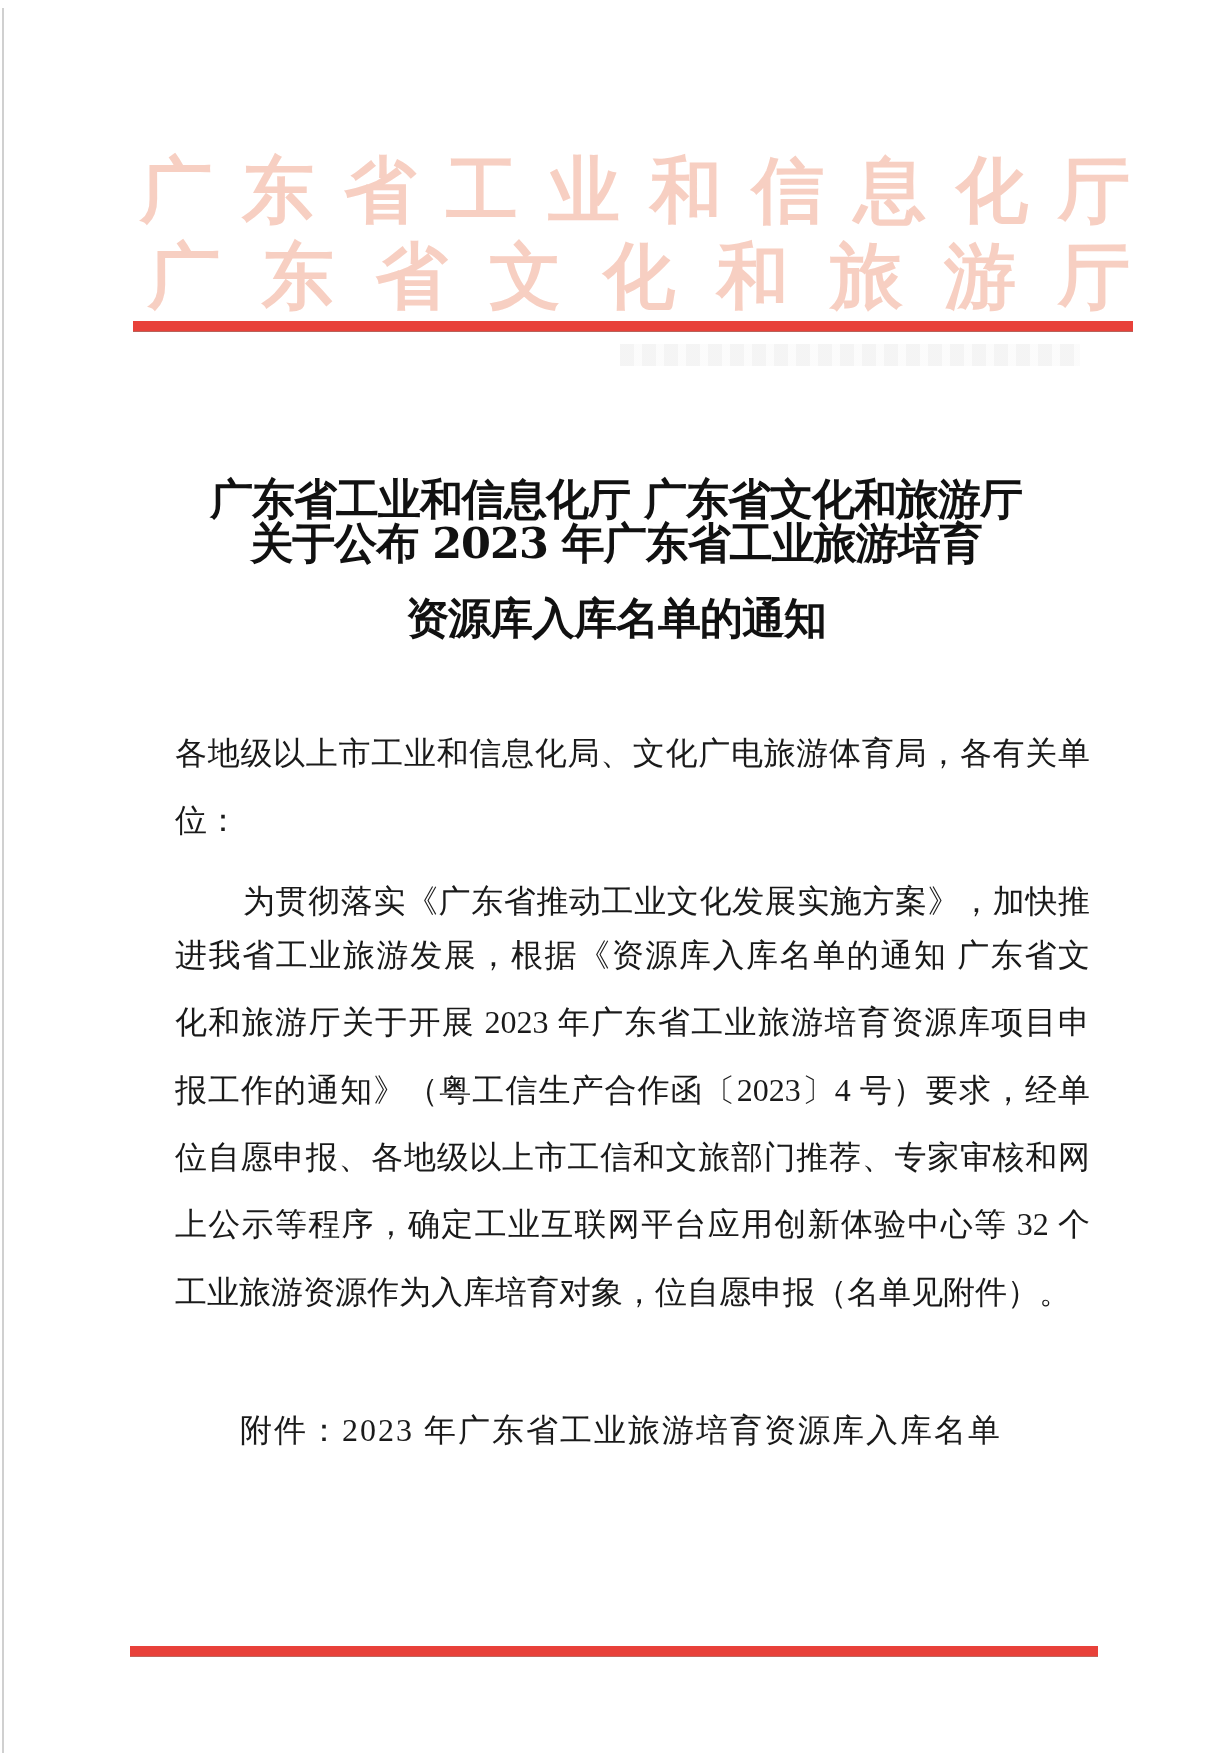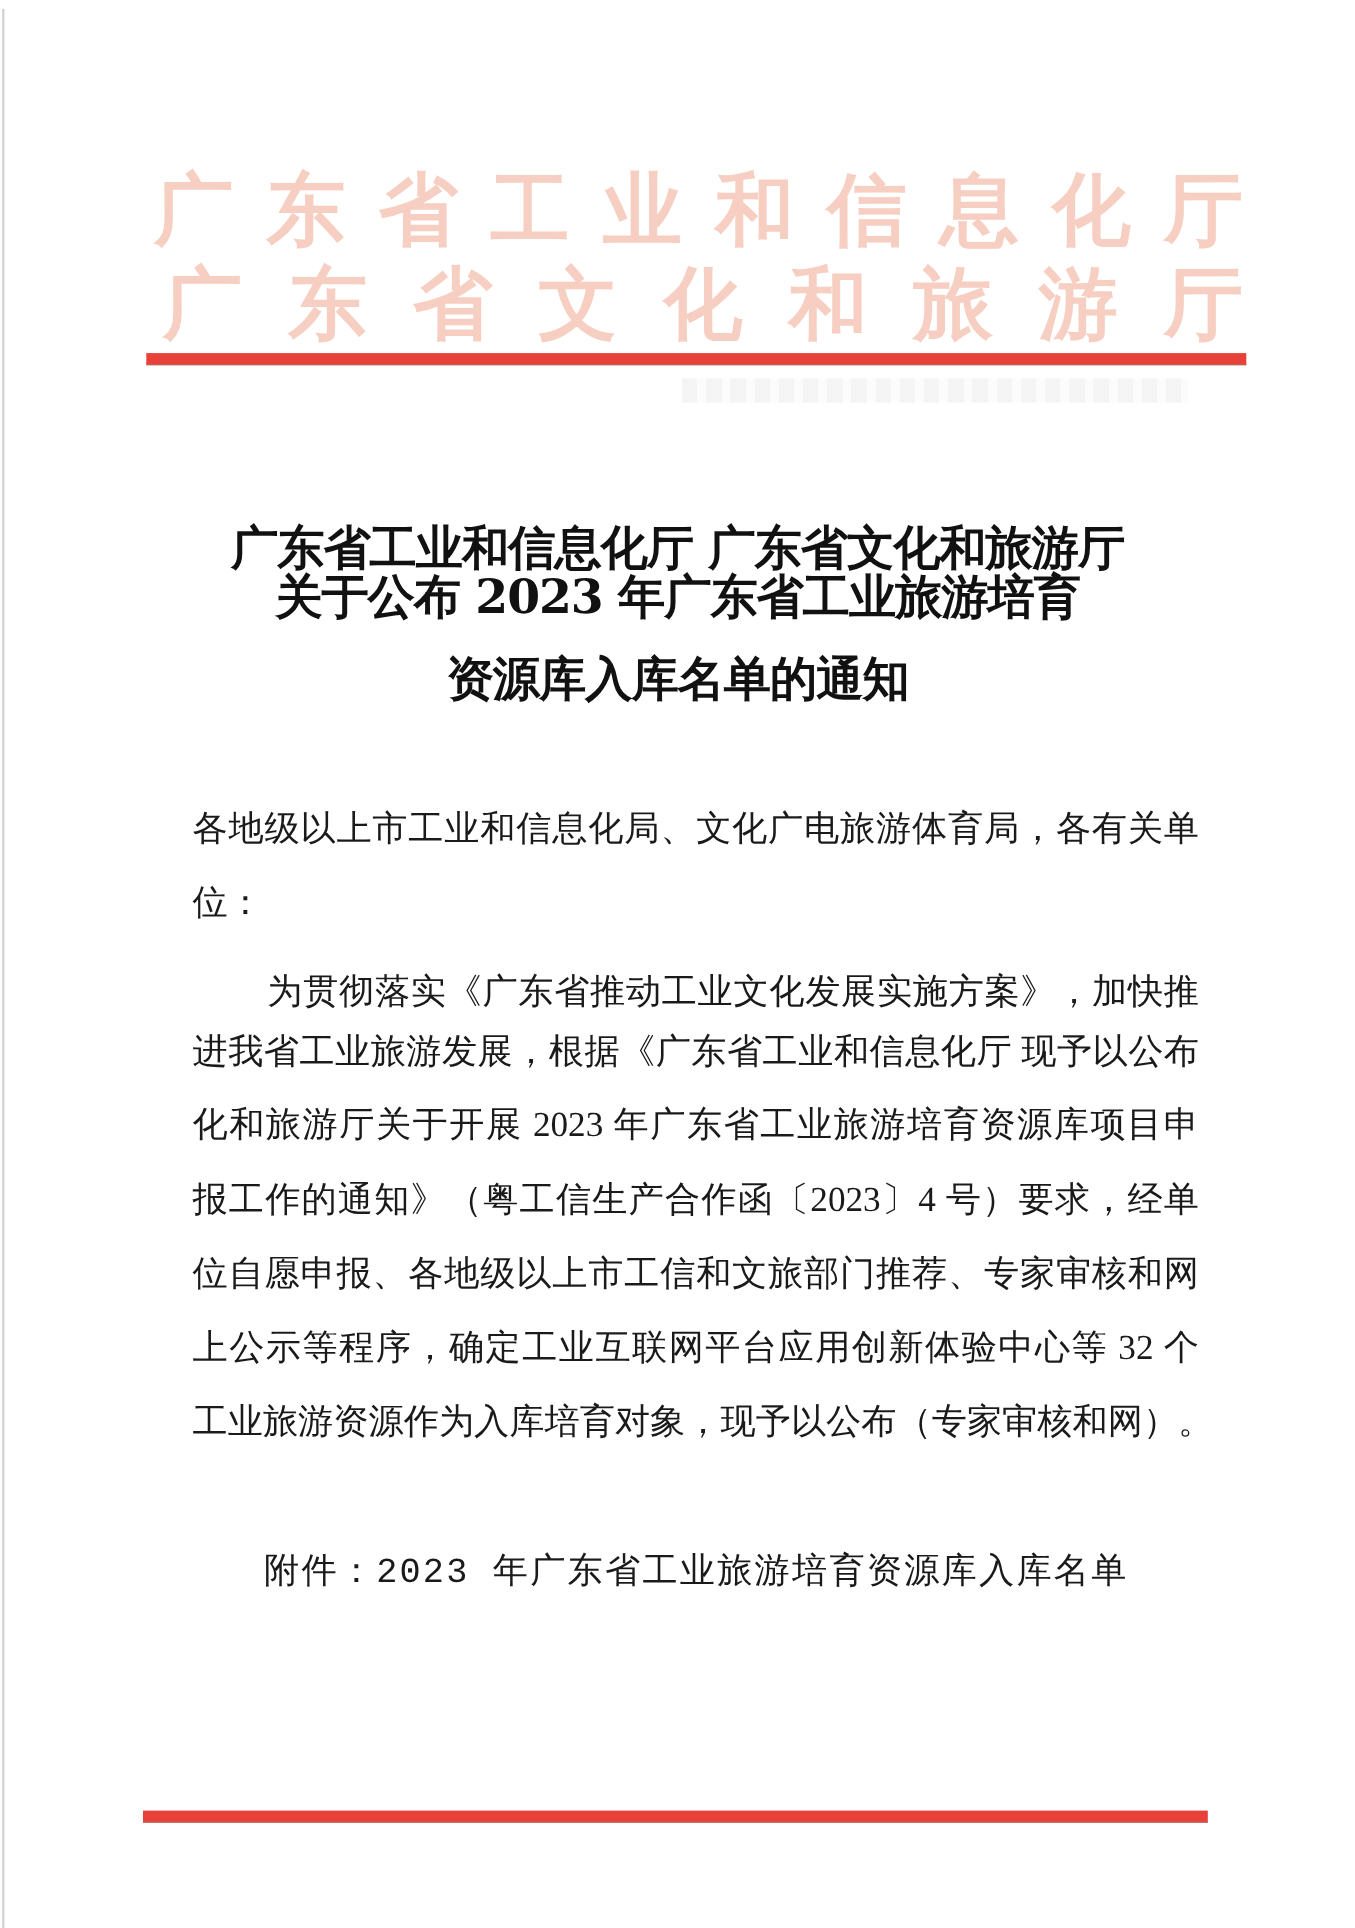--- a/index.html
+++ b/index.html
@@ -21,21 +21,21 @@
            font-size: 43px; line-height: 50px; color: #111; letter-spacing: -1px; }
   .t1 { top: 474px; }
   .t2 { top: 518px; }
   .t3 { top: 593px; }
   .body-line { position: absolute; left: 175px; width: 915px; font-size: 32px; line-height: 40px;
                font-family: Liberation Serif, serif; color: #1a1a1a;
                white-space: nowrap; text-align: justify; text-align-last: justify; }
   .body-line.last { text-align-last: left; }
   .indent { padding-left: 68px; width: 847px; }
   .attach { position: absolute; left: 240px; top: 1410px; font-size: 32px; line-height: 40px;
-            font-family: Liberation Mono, monospace; color: #1a1a1a; letter-spacing: 2px; }
+            font-family: Liberation Serif, serif; color: #1a1a1a; letter-spacing: 2px; }
   .rule-bottom { position: absolute; left: 130px; top: 1646px; width: 968px; height: 10px;
                  background: #e8413a; border-bottom: 1px solid #c0655c; }
 </style>
 </head>
 <body>
 
 <div class="scan-edge"></div>
 
 <div class="masthead mast-1">
   <span>广</span>
@@ -65,22 +65,22 @@
 <div class="docnum"></div>
 
 <div class="title t1">广东省工业和信息化厅 广东省文化和旅游厅</div>
 <div class="title t2">关于公布 2023 年广东省工业旅游培育</div>
 <div class="title t3">资源库入库名单的通知</div>
 
 <div class="body-line" style="top:733px;">各地级以上市工业和信息化局、文化广电旅游体育局，各有关单</div>
 <div class="body-line last" style="top:800px;">位：</div>
 
 <div class="body-line indent" style="top:881px;">为贯彻落实《广东省推动工业文化发展实施方案》，加快推</div>
-<div class="body-line" style="top:935px;">进我省工业旅游发展，根据《广东省工业和信息化厅 现予以公布</div>
+<div class="body-line" style="top:935px;">进我省工业旅游发展，根据《资源库入库名单的通知 广东省文</div>
 <div class="body-line" style="top:1002px;">化和旅游厅关于开展 2023 年广东省工业旅游培育资源库项目申</div>
 <div class="body-line" style="top:1070px;">报工作的通知》（粤工信生产合作函〔2023〕4 号）要求，经单</div>
 <div class="body-line" style="top:1137px;">位自愿申报、各地级以上市工信和文旅部门推荐、专家审核和网</div>
 <div class="body-line" style="top:1204px;">上公示等程序，确定工业互联网平台应用创新体验中心等 32 个</div>
-<div class="body-line last" style="top:1272px;">工业旅游资源作为入库培育对象，现予以公布（专家审核和网）。</div>
+<div class="body-line last" style="top:1272px;">工业旅游资源作为入库培育对象，位自愿申报（名单见附件）。</div>
 
 <div class="attach">附件：2023 年广东省工业旅游培育资源库入库名单</div>
 
 <div class="rule-bottom"></div>
 
 </body></html>

